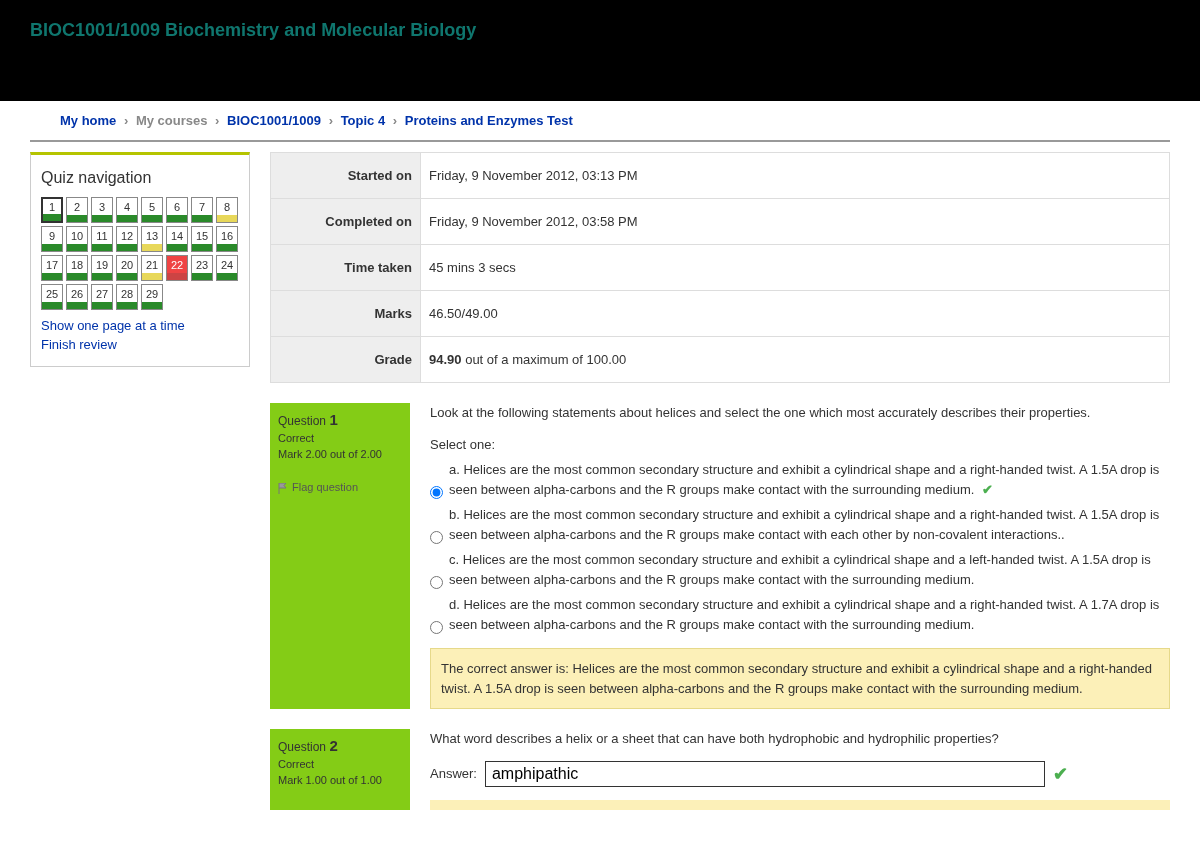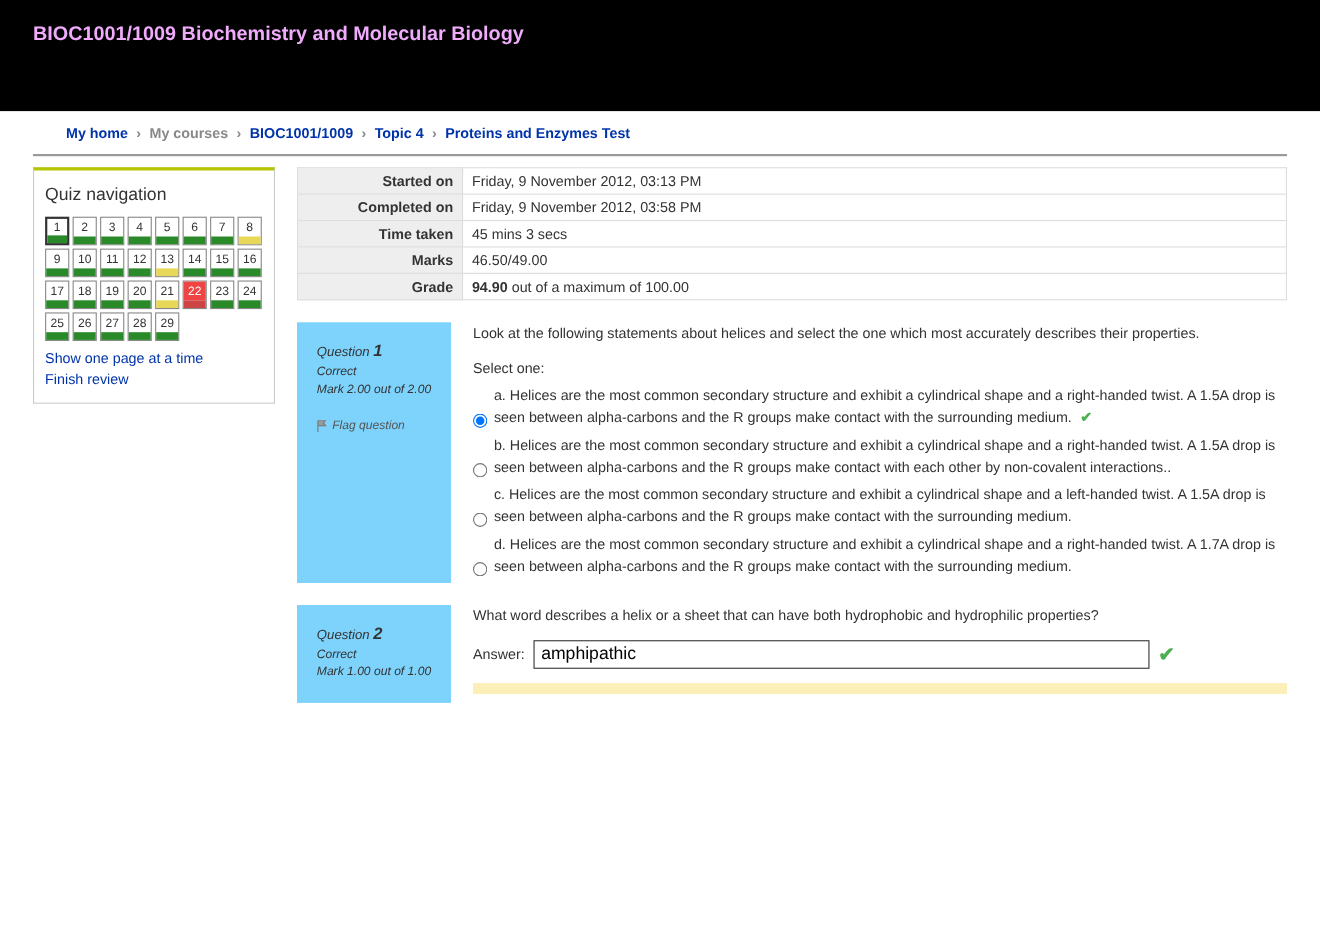--- a/index.html
+++ b/index.html
@@ -1,42 +1,42 @@
 <!DOCTYPE html>
 <html><head>
 <meta charset="utf-8">
 <style>
   * { box-sizing: border-box; }
   body { margin: 0; font-family: Arial, Helvetica, sans-serif; font-size: 13px; color: #333; background: #fff; }
   .page { width: 1200px; margin: 0 auto; }
-  .header { background: #000; color: #f0abfc; padding: 20px 30px 60px 30px; }
+  .header { background: #000; color: #0f766e; padding: 20px 30px 60px 30px; }
   .header h1 { font-size: 18px; font-weight: bold; margin: 0; }
   .breadcrumb { padding: 12px 30px; font-size: 13px; border-bottom: 2px solid #999; margin: 0 30px; font-weight: bold; }
   .breadcrumb a { color: #0033aa; text-decoration: none; }
   .breadcrumb .sep { color: #888; margin: 0 4px; }
   .breadcrumb .muted { color: #888; }
   .content { display: flex; padding: 10px 30px; gap: 20px; align-items: flex-start; }
   .sidebar { width: 220px; border: 1px solid #ccc; border-top: 3px solid #b5c400; padding: 10px; }
   .sidebar h2 { font-size: 16px; font-weight: normal; margin: 4px 0 10px 0; }
   .navgrid { display: flex; flex-wrap: wrap; gap: 3px; }
   .navcell { width: 22px; height: 26px; border: 1px solid #888; font-size: 11px; text-align: center; line-height: 16px; cursor: pointer; position: relative; background: #fff; }
   .navcell .bar { position: absolute; left: 0; right: 0; bottom: 0; height: 7px; background: #2a8a2a; }
   .navcell.yellow .bar { background: #e8d85a; }
   .navcell.red .bar { background: #cc4444; }
   .navcell.current { border: 2px solid #333; line-height: 14px; }
   .navcell.flagged .num { color: #fff; background: #ef4444; display: inline-block; width: 100%; }
   .navcell .num { display: block; padding-top: 1px; }
   .sidebar-links { margin-top: 8px; }
   .sidebar-links a { display: block; color: #0033aa; text-decoration: none; font-size: 13px; margin: 4px 0; }
   .main { flex: 1; }
   table.summary { width: 100%; border-collapse: collapse; margin-bottom: 20px; }
-  table.summary th { text-align: right; background: #eee; border: 1px solid #ddd; padding: 4px 8px; font-weight: bold; width: 150px; font-size: 13px; }
+  table.summary th { text-align: right; background: #eee; border: 1px solid #ddd; padding: 15px 8px; font-weight: bold; width: 150px; font-size: 13px; }
   table.summary td { border: 1px solid #ddd; padding: 4px 8px; font-size: 13px; }
   .question { display: flex; margin-bottom: 20px; }
-  .qinfo { width: 140px; background: #7dd3fc; padding: 18px; font-size: 11px; font-style: italic; }
+  .qinfo { width: 140px; background: #84cc16; padding: 8px; font-size: 11px; }
   .qinfo .qnum { font-size: 12px; }
   .qinfo .qnum b { font-size: 15px; }
   .qinfo .state { margin: 4px 0; }
   .qinfo .mark { margin: 4px 0; }
   .qinfo .flag { margin-top: 21px; color: #555; cursor: pointer; }
   .qinfo .flag svg { vertical-align: middle; margin-right: 3px; }
   .qbody { flex: 1; padding: 0 0 0 20px; font-size: 13px; line-height: 1.5; }
   .qtext { margin-bottom: 12px; }
   .prompt { margin-bottom: 4px; }
   .option { display: flex; align-items: flex-end; margin: 6px 0; }
@@ -241,20 +241,21 @@
             <span>b. Helices are the most common secondary structure and exhibit a  cylindrical shape and a right-handed twist. A 1.5A drop is seen between alpha-carbons and the R groups make contact with each other by non-covalent interactions..</span>
           </div>
           <div class="option">
             <input type="radio" style="">
             <span>c. Helices are the most common secondary structure and exhibit a  cylindrical shape and a left-handed twist. A 1.5A drop is seen between alpha-carbons and the R groups make contact with the surrounding medium.</span>
           </div>
           <div class="option">
             <input type="radio" style="">
             <span>d. Helices are the most common secondary structure and exhibit a  cylindrical shape and a right-handed twist. A 1.7A drop is seen between alpha-carbons and the R groups make contact with the surrounding medium.</span>
           </div>
+          <div class="feedback">The correct answer is: Helices are the most common secondary structure and exhibit a  cylindrical shape and a right-handed twist. A 1.5A drop is seen between alpha-carbons and the R groups make contact with the surrounding medium.</div>
         </div>
       </div>
 
       <div class="question">
         <div class="qinfo">
           <div class="qnum"><span>Question</span> <b>2</b></div>
           <div class="state">Correct</div>
           <div class="mark">Mark 1.00 out of 1.00</div>
         </div>
         <div class="qbody">

